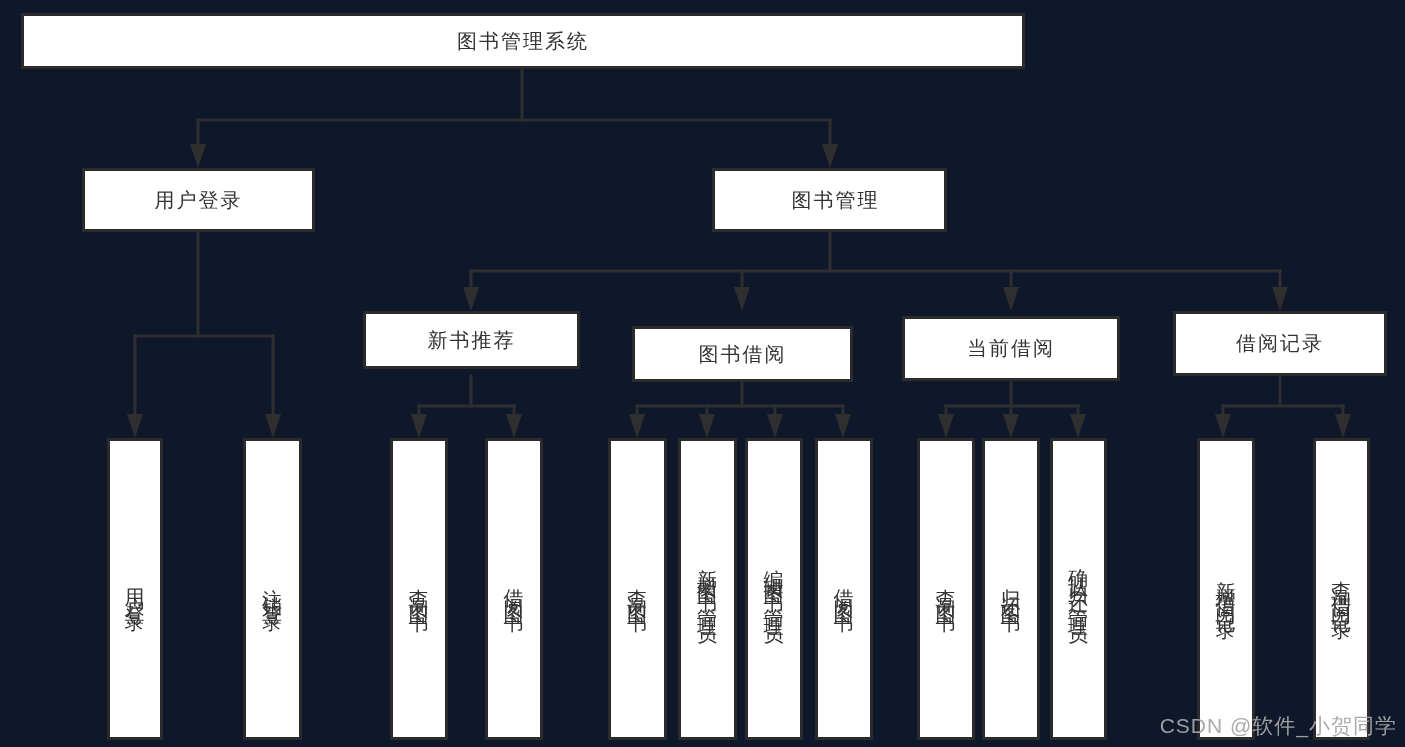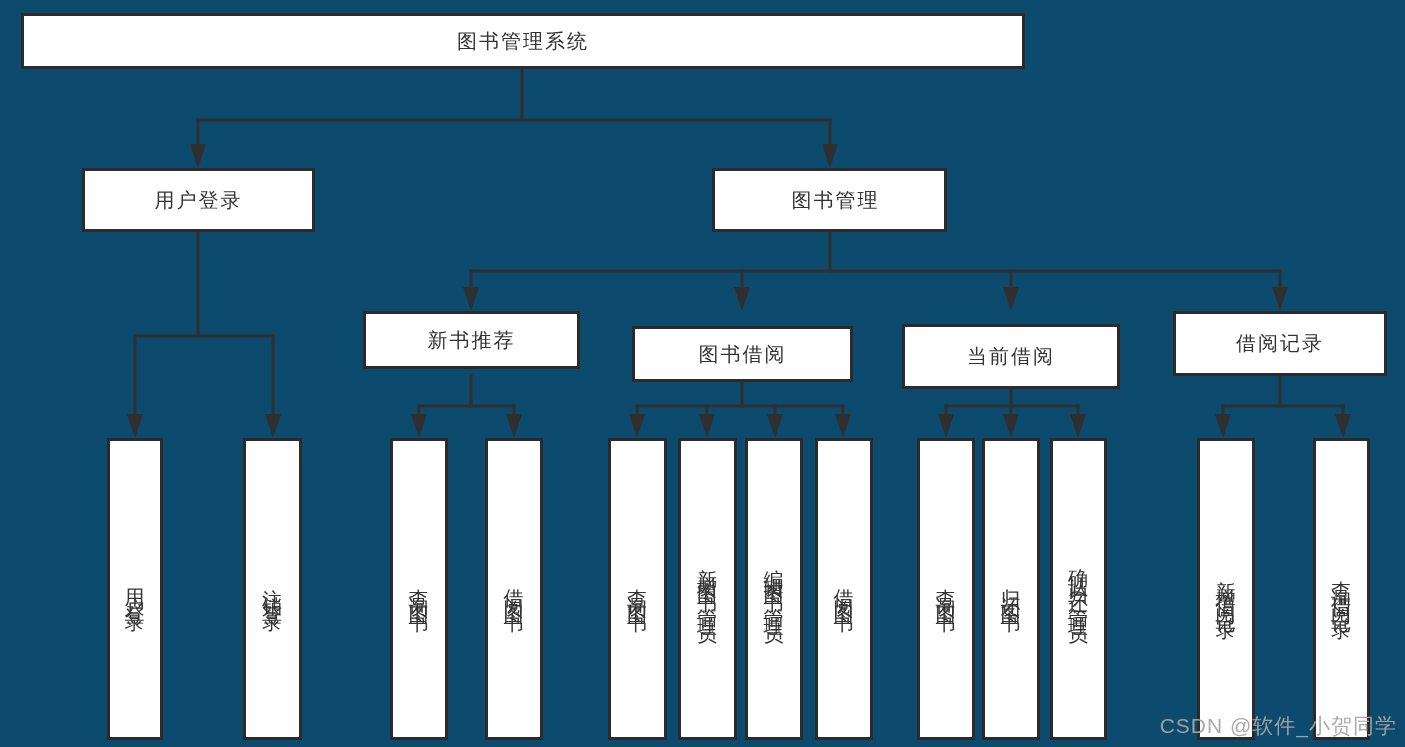--- a/index.html
+++ b/index.html
@@ -5,21 +5,21 @@
   html, body {
     margin: 0;
     padding: 0;
     background: #ffffff;
     font-family: "Liberation Sans", "DejaVu Sans", sans-serif;
   }
   .stage {
     position: relative;
     width: 1405px;
     height: 747px;
-    background: #0c4a6e;
+    background: #0f172a;
     overflow: hidden;
   }
   .wires {
     position: absolute;
     left: 0; top: 0;
     width: 1405px; height: 747px;
     z-index: 0;
   }
   .node {
     position: absolute;
@@ -146,21 +146,21 @@
   <div class="node" style="left:712px; top:168px; width:235px; height:64px;padding-left:12px;">
     <span class="lbl">图书管理</span>
   </div>
 
   <div class="node" style="left:363px; top:311px; width:217px; height:58px;">
     <span class="lbl">新书推荐</span>
   </div>
   <div class="node" style="left:632px; top:326px; width:221px; height:56px;">
     <span class="lbl">图书借阅</span>
   </div>
-  <div class="node" style="left:902px; top:324px; width:218px; height:65px;">
+  <div class="node" style="left:902px; top:316px; width:218px; height:65px;">
     <span class="lbl">当前借阅</span>
   </div>
   <div class="node" style="left:1173px; top:311px; width:214px; height:65px;">
     <span class="lbl">借阅记录</span>
   </div>
 
   <div class="node leaf" style="left:107px; top:438px; width:56px; height:302px;">
     <span class="lbl">用户登录</span>
   </div>
   <div class="node leaf" style="left:243px; top:438px; width:59px; height:302px;">

